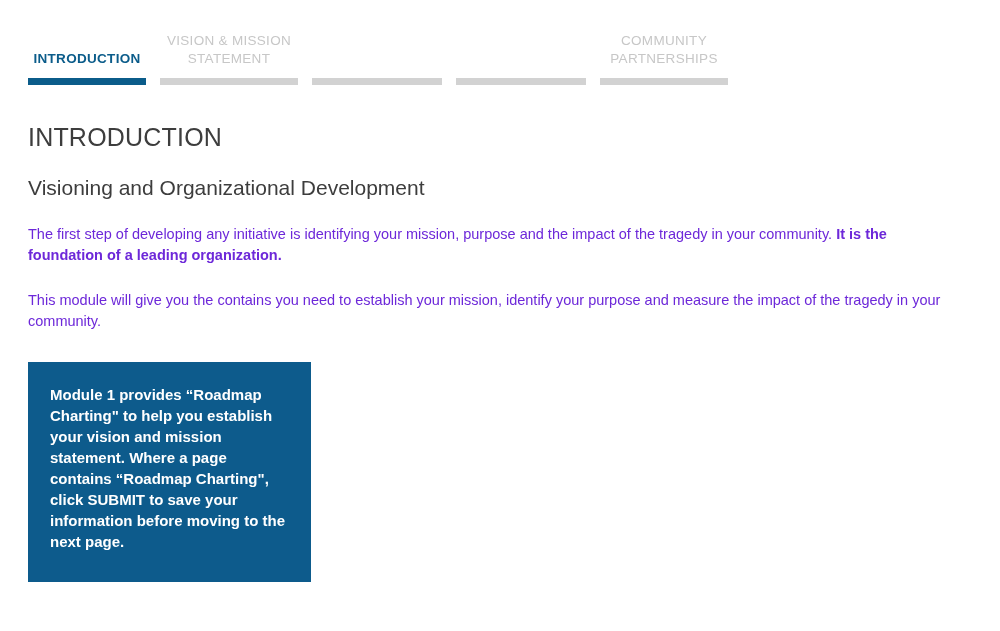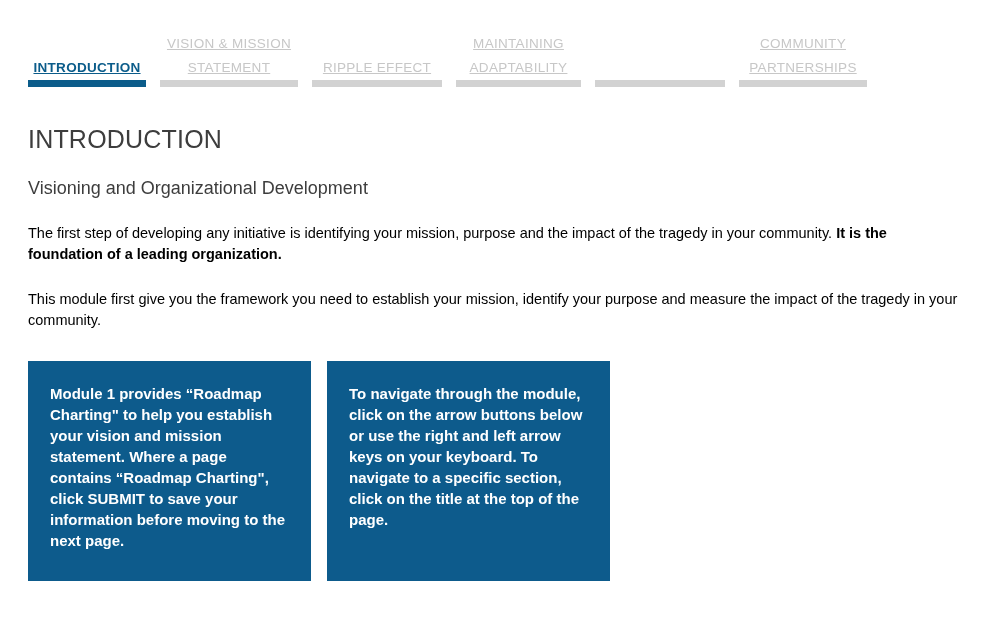--- a/index.html
+++ b/index.html
@@ -32,25 +32,25 @@
   .tab {
     flex: 0 0 auto;
     text-align: center;
     cursor: pointer;
     user-select: none;
   }
   .tab-label {
     display: block;
     font-size: 13.5px;
     letter-spacing: 0.3px;
-    line-height: 24px;
+    line-height: 18px;
     color: #c7c7c7;
     font-weight: 400;
+    padding-bottom: 10px;
     white-space: pre-line;
-    text-decoration: underline;
   }
   .tab-bar {
     height: 7px;
     background: #d2d2d2;
     width: 100%;
   }
   .tab.active .tab-label {
     color: #0b5c8a;
     font-weight: 700;
   }
@@ -74,29 +74,29 @@
     padding: 0 28px;
   }
   h1.page-title {
     font-size: 25px;
     font-weight: 400;
     color: #3d3d3d;
     margin: 38px 0 0 0;
     letter-spacing: 0.2px;
   }
   h2.subtitle {
-    font-size: 18px;
+    font-size: 21px;
     font-weight: 400;
     color: #3d3d3d;
     margin: 24px 0 0 0;
   }
   p.para {
     font-size: 14.5px;
     line-height: 21px;
-    color: #000000;
+    color: #6d28d9;
     margin: 24px 0 0 0;
     max-width: 930px;
   }
   p.para b { font-weight: 700; }
 
   
   .cards {
     display: flex;
     gap: 16px;
     margin-top: 30px;
@@ -122,45 +122,38 @@
     <div class="tab t0 active">
       <span class="tab-label">INTRODUCTION</span>
       <div class="tab-bar"></div>
     </div>
     <div class="tab t1">
       <span class="tab-label">VISION &amp; MISSION
 STATEMENT</span>
       <div class="tab-bar"></div>
     </div>
     <div class="tab t2">
-      <span class="tab-label">RIPPLE EFFECT</span>
-      <div class="tab-bar"></div>
-    </div>
-    <div class="tab t4">
-      <span class="tab-label">MAINTAINING
-ADAPTABILITY</span>
       <div class="tab-bar"></div>
     </div>
     <div class="tab t5">
       <div class="tab-bar"></div>
     </div>
     <div class="tab t6">
       <span class="tab-label">COMMUNITY
 PARTNERSHIPS</span>
       <div class="tab-bar"></div>
     </div>
   </div>
 
   <div class="content">
     <h1 class="page-title">INTRODUCTION</h1>
     <h2 class="subtitle">Visioning and Organizational Development</h2>
 
     <p class="para"><span>The first step of developing any initiative is identifying your mission, purpose and the impact of the tragedy in your community. </span><b>It is the foundation of a leading organization.</b></p>
 
-    <p class="para">This module first give you the framework you need to establish your mission, identify your purpose and measure the impact of the tragedy in your community.</p>
+    <p class="para">This module will give you the contains you need to establish your mission, identify your purpose and measure the impact of the tragedy in your community.</p>
 
     <div class="cards">
       <div class="card">Module 1 provides “Roadmap Charting" to help you establish your vision and mission statement. Where a page contains “Roadmap Charting", click SUBMIT to save your information before moving to the next page.</div>
-      <div class="card">To navigate through the module, click on the arrow buttons below or use the right and left arrow keys on your keyboard. To navigate to a specific section, click on the title at the top of the page.</div>
     </div>
   </div>
 
 </div>
 
 </body></html>

